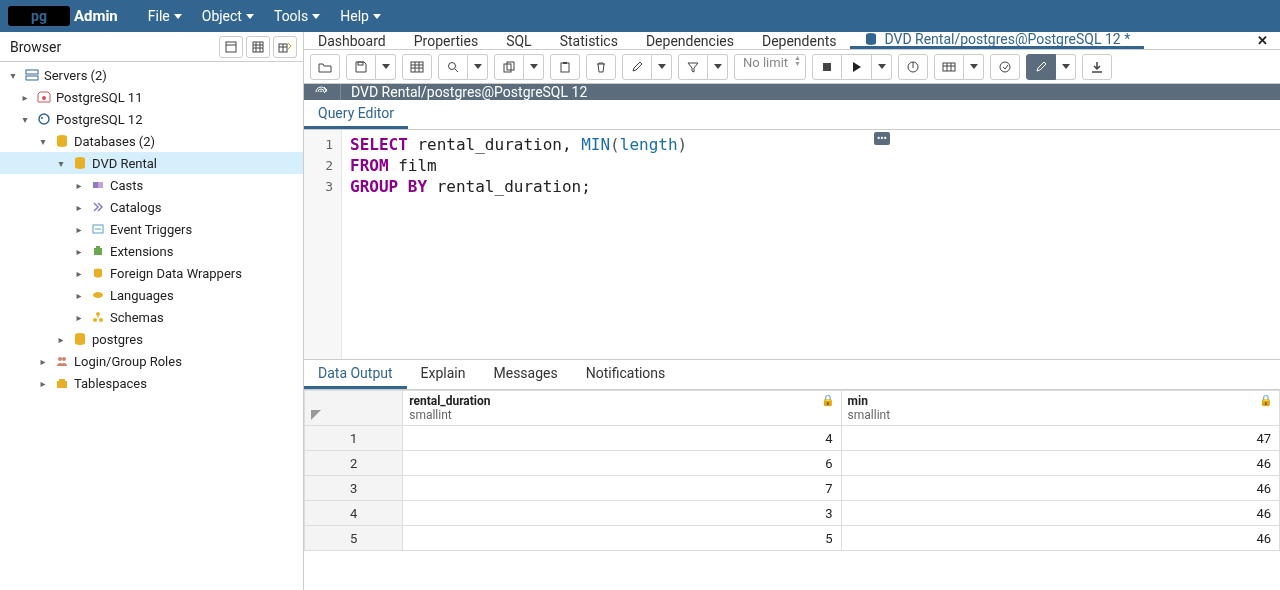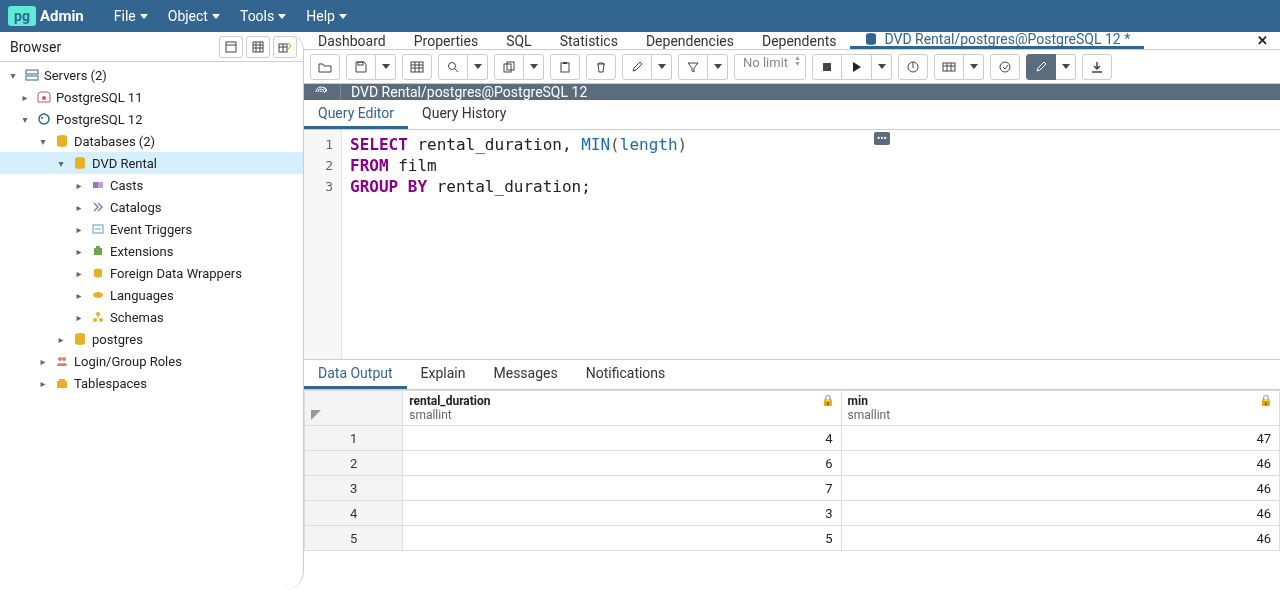--- a/index.html
+++ b/index.html
@@ -1,27 +1,27 @@
 <!DOCTYPE html>
 <html><head>
 <meta charset="utf-8">
 <style>
 * { box-sizing: border-box; margin: 0; padding: 0; }
 body { font-family: -apple-system, BlinkMacSystemFont, "Segoe UI", Roboto, Arial, sans-serif; font-size: 13px; color: #222; background: #fff; width: 1280px; height: 590px; overflow: hidden; }
 
 
 .menubar { background: #326690; color: #fff; height: 32px; display: flex; align-items: center; padding: 0 8px; }
-.logo { background: #5eead4; color: #326690; font-weight: bold; padding: 2px 6px; border-radius: 3px; font-size: 14px; display: flex; align-items: center; margin-right: 4px; }
+.logo { background: #000000; color: #326690; font-weight: bold; padding: 2px 23px; border-radius: 3px; font-size: 14px; display: flex; align-items: center; margin-right: 4px; }
 .logo-admin { color: #fff; font-weight: bold; font-size: 15px; margin-right: 20px; }
 .menu-item { color: #fff; padding: 6px 10px; cursor: pointer; display: flex; align-items: center; gap: 4px; font-size: 14px; }
 .chevron-down { width: 0; height: 0; border-left: 4px solid transparent; border-right: 4px solid transparent; border-top: 5px solid currentColor; display: inline-block; }
 
 
 .main { display: flex; height: calc(590px - 32px); }
-.sidebar { width: 304px; border-right: 1px solid #ccc; display: flex; flex-direction: column; border-radius: 19px; }
+.sidebar { width: 304px; border-right: 1px solid #ccc; display: flex; flex-direction: column; }
 .content { flex: 1; display: flex; flex-direction: column; }
 
 
 .browser-header { height: 30px; display: flex; align-items: center; justify-content: space-between; padding: 0 6px 0 10px; border-bottom: 1px solid #ccc; font-size: 14px; }
 .browser-buttons { display: flex; gap: 3px; }
 .bbtn { width: 24px; height: 22px; border: 1px solid #ccc; background: #fff; border-radius: 3px; display: flex; align-items: center; justify-content: center; cursor: pointer; }
 
 
 .tree { flex: 1; overflow: auto; padding-top: 2px; }
 .tree-row { display: flex; align-items: center; height: 22px; padding-left: 6px; cursor: pointer; white-space: nowrap; }
@@ -476,21 +476,20 @@
           <svg width="16" height="16">
             <path d="M3 8a5 5 0 0110 0M5 8a3 3 0 016 0M7 8a1 1 0 012 0" fill="none" stroke="#fff"></path>
             <path d="M11 3l3 3-3 3" fill="none" stroke="#fff"></path>
           </svg>
         </span>
       <span class="conn-text">DVD Rental/postgres@PostgreSQL 12</span>
     </div>
 
     <div class="subtabs">
       <div class="subtab active">Query Editor</div>
-      <div class="subtab">Query History</div>
     </div>
 
     <div class="editor">
       <div class="gutter">
         <div>1</div>
         <div>2</div>
         <div>3</div>
       </div>
       <div class="code"><span class="kw">SELECT</span><span> </span><span>rental_duration</span><span>, </span><span class="fn">MIN</span><span class="paren">(</span><span class="id">length</span><span class="paren">)</span>
 <span class="kw">FROM</span><span> </span><span>film</span>

